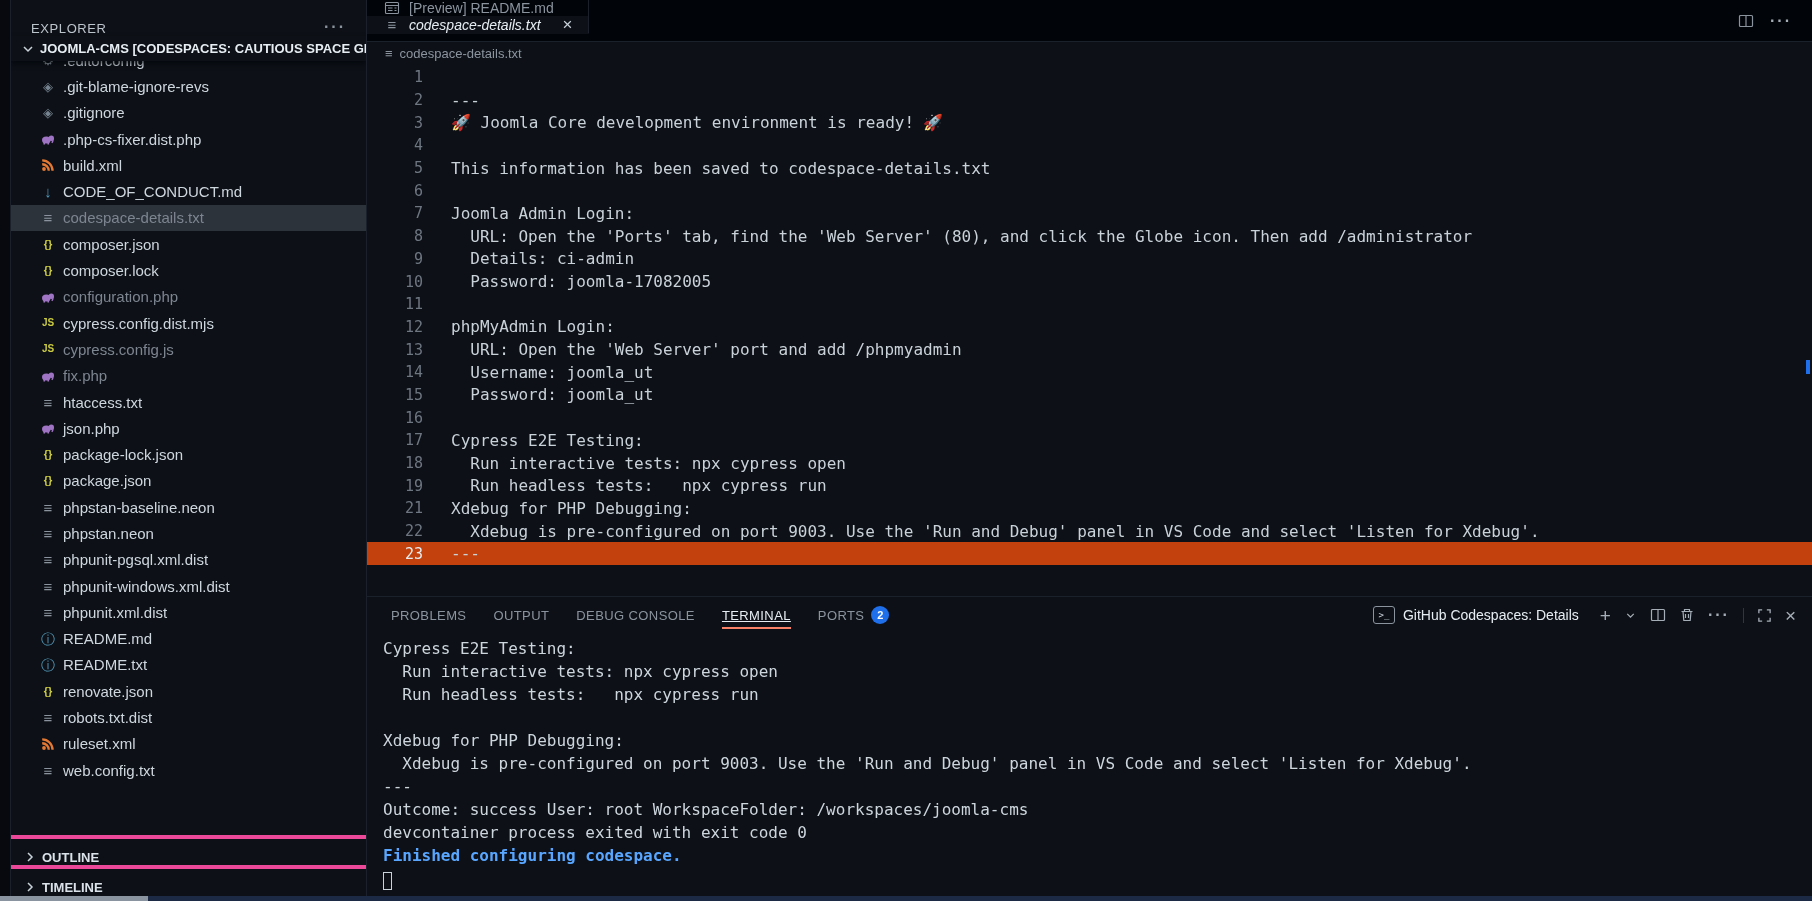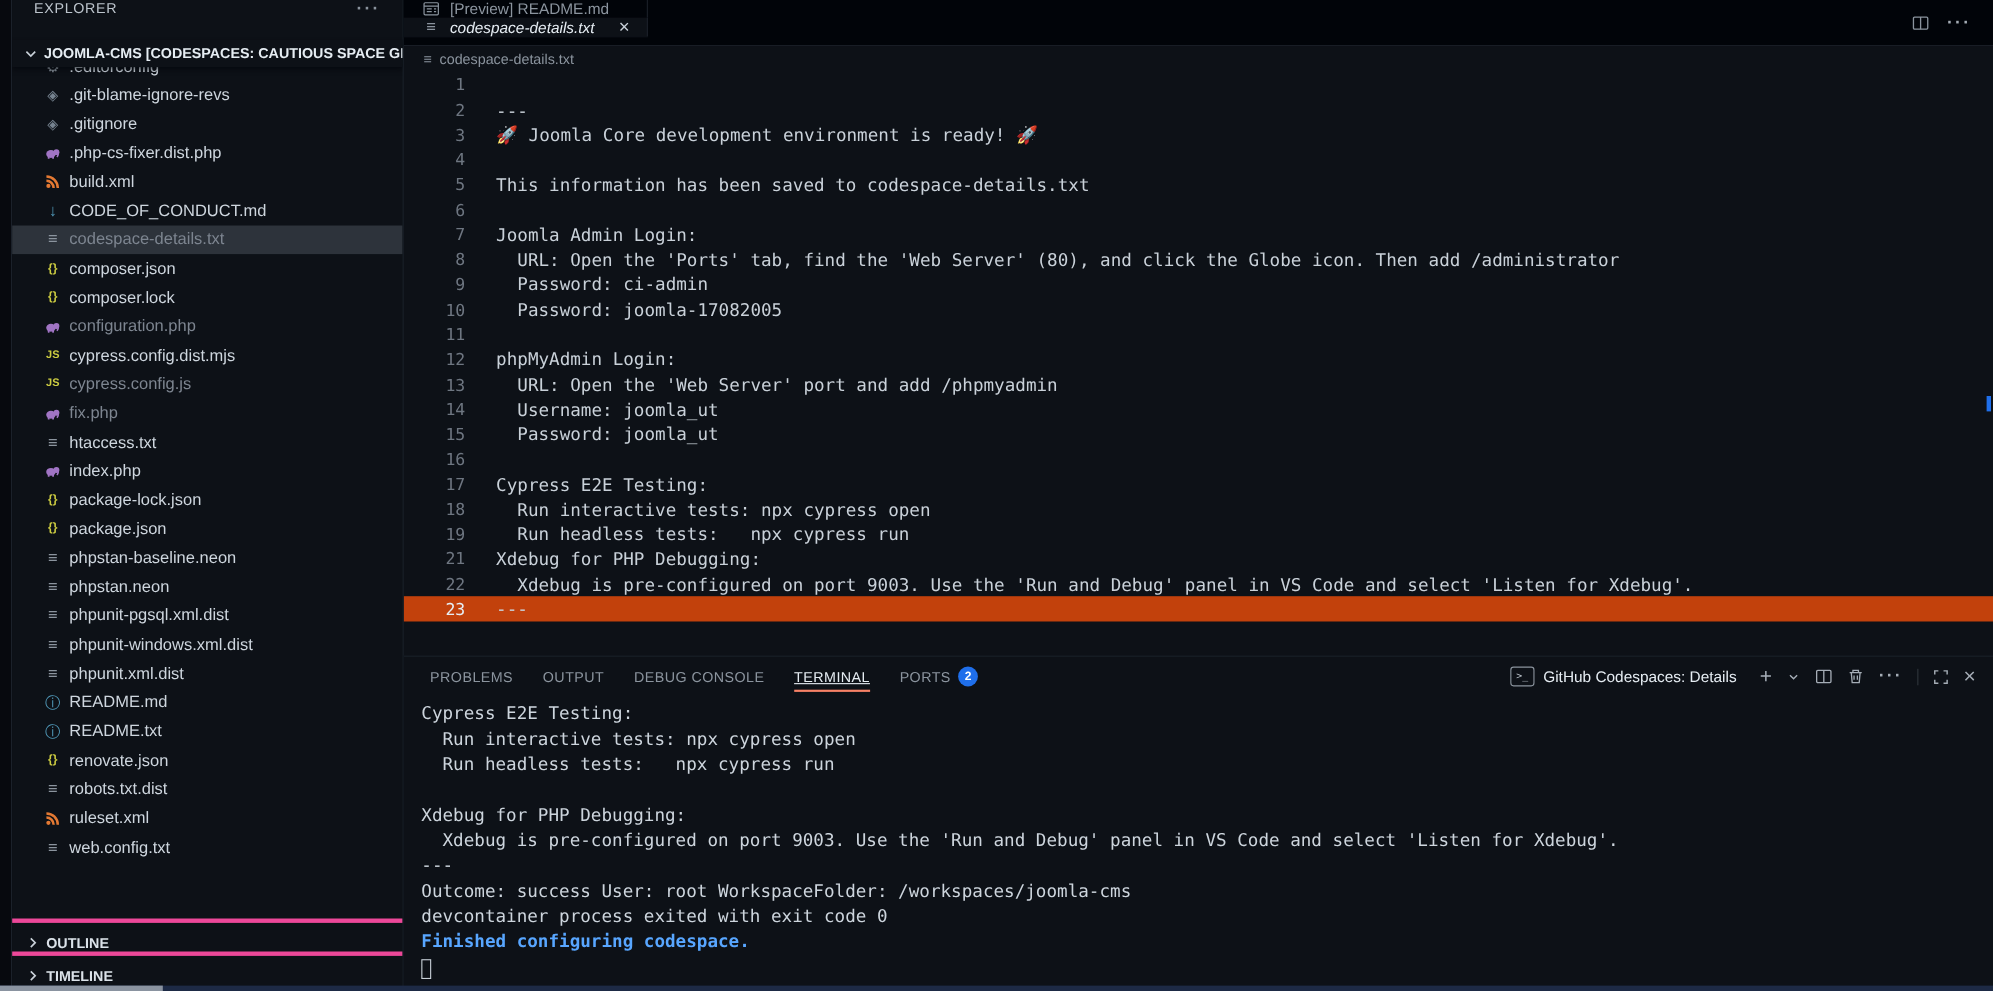--- a/index.html
+++ b/index.html
@@ -3,21 +3,21 @@
 <meta charset="utf-8">
 <style>
   html,body{margin:0;padding:0;background:#0d1117;}
   body{width:1812px;height:901px;overflow:hidden;position:relative;
        font-family:"Liberation Sans","DejaVu Sans",sans-serif;color:#c9d1d9;}
   .workbench{display:flex;height:100%;}
   .activity-strip{width:10px;background:#07090e;border-right:1px solid #1b212a;flex:none;}
   
   .sidebar{width:355px;flex:none;background:#0d1117;border-right:1px solid #1b212a;
            display:flex;flex-direction:column;overflow:hidden;}
-  .sidebar-header{height:36px;flex:none;display:flex;align-items:flex-start;justify-content:space-between;padding:0 20px;}
+  .sidebar-header{height:36px;flex:none;display:flex;align-items:flex-end;justify-content:space-between;padding:0 20px;}
   .sidebar-title{font-size:13px;color:#bcc4cc;letter-spacing:.6px;}
   .more-dots{color:#8b949e;font-size:16px;font-weight:bold;letter-spacing:2px;cursor:pointer;}
   .section-title{height:25px;flex:none;display:flex;align-items:center;gap:3px;padding-left:8px;
                  font-weight:bold;font-size:13px;color:#e6edf3;background:#0d1117;position:relative;z-index:2;
                  box-shadow:0 3px 5px rgba(1,4,9,.65);white-space:nowrap;overflow:hidden;}
   .file-list{margin-top:-14px;position:relative;z-index:1;}
   .file-row{height:26.3px;display:flex;align-items:center;gap:6px;padding-left:28px;
             font-size:15px;color:#ced6de;white-space:nowrap;cursor:pointer;}
   .file-row.selected{background:#2d333b;}
   .file-row.dim .file-name{color:#7d8590;}
@@ -215,21 +215,21 @@
             <svg width="16" height="16" viewBox="0 0 16 16">
               <g fill="#a074c4">
                 <ellipse cx="6.3" cy="9" rx="4.3" ry="3.6"></ellipse>
                 <circle cx="11.3" cy="7.3" r="2.7"></circle>
                 <path d="M13.3 7.2c.7 1.7.3 3.7-1 5l-1.1-.9c1-1 1.3-2.4.9-3.6z"></path>
                 <rect x="3.4" y="10.8" width="1.7" height="2.6" rx=".5"></rect>
                 <rect x="7.4" y="10.8" width="1.7" height="2.6" rx=".5"></rect>
               </g>
             </svg>
           </span>
-          <span class="file-name">index.php</span>
+          <span class="file-name">json.php</span>
         </div>
         <div class="file-row">
           <span class="file-icon">
             <span style="color: rgb(203, 203, 65); font-size: 11px; line-height: 1; font-weight: bold;">{}</span>
           </span>
           <span class="file-name">package-lock.json</span>
         </div>
         <div class="file-row">
           <span class="file-icon">
             <span style="color: rgb(203, 203, 65); font-size: 11px; line-height: 1; font-weight: bold;">{}</span>
@@ -372,21 +372,21 @@
     <div class="editor">
       <div id="code-lines">
           <div class="code-line"><span class="ln">1</span><span class="code"></span></div>
           <div class="code-line"><span class="ln">2</span><span class="code">---</span></div>
           <div class="code-line"><span class="ln">3</span><span class="code">🚀 Joomla Core development environment is ready! 🚀</span></div>
           <div class="code-line"><span class="ln">4</span><span class="code"></span></div>
           <div class="code-line"><span class="ln">5</span><span class="code">This information has been saved to codespace-details.txt</span></div>
           <div class="code-line"><span class="ln">6</span><span class="code"></span></div>
           <div class="code-line"><span class="ln">7</span><span class="code">Joomla Admin Login:</span></div>
           <div class="code-line"><span class="ln">8</span><span class="code">  URL: Open the 'Ports' tab, find the 'Web Server' (80), and click the Globe icon. Then add /administrator</span></div>
-          <div class="code-line"><span class="ln">9</span><span class="code">  Password: ci-admin</span></div>
+          <div class="code-line"><span class="ln">9</span><span class="code">  Details: ci-admin</span></div>
           <div class="code-line"><span class="ln">10</span><span class="code">  Password: joomla-17082005</span></div>
           <div class="code-line"><span class="ln">11</span><span class="code"></span></div>
           <div class="code-line"><span class="ln">12</span><span class="code">phpMyAdmin Login:</span></div>
           <div class="code-line"><span class="ln">13</span><span class="code">  URL: Open the 'Web Server' port and add /phpmyadmin</span></div>
           <div class="code-line"><span class="ln">14</span><span class="code">  Username: joomla_ut</span></div>
           <div class="code-line"><span class="ln">15</span><span class="code">  Password: joomla_ut</span></div>
           <div class="code-line"><span class="ln">16</span><span class="code"></span></div>
           <div class="code-line"><span class="ln">17</span><span class="code">Cypress E2E Testing:</span></div>
           <div class="code-line"><span class="ln">18</span><span class="code">  Run interactive tests: npx cypress open</span></div>
           <div class="code-line"><span class="ln">19</span><span class="code">  Run headless tests:   npx cypress run</span></div>

